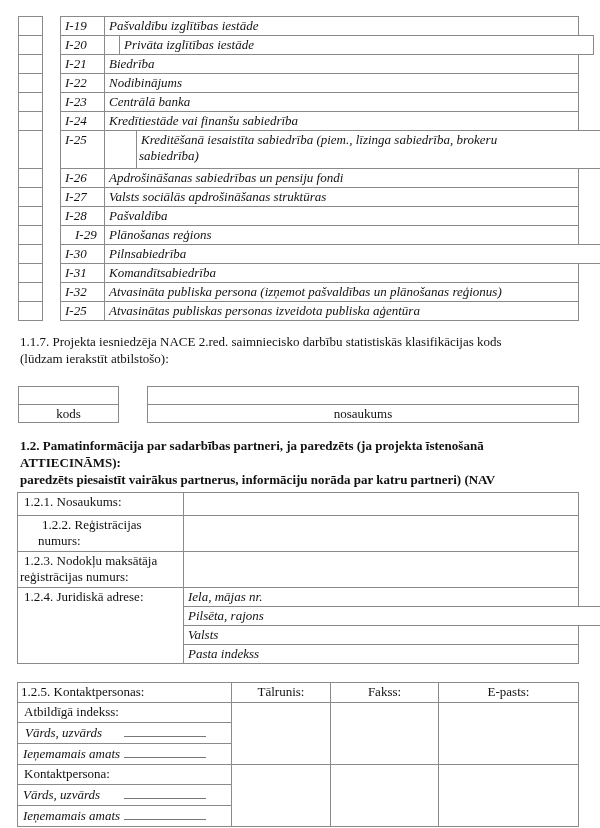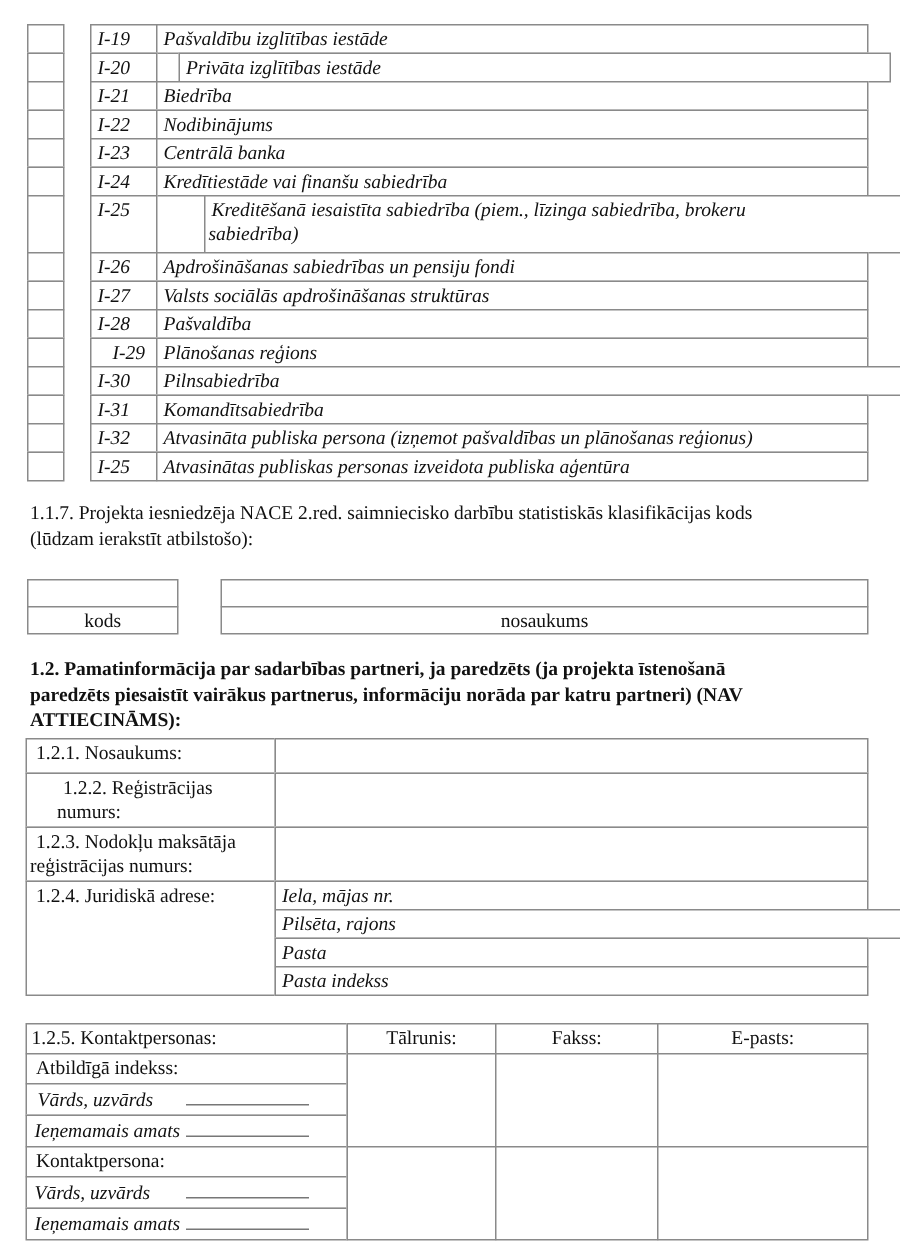--- a/index.html
+++ b/index.html
@@ -97,43 +97,43 @@
   <div>1.1.7. Projekta iesniedzēja NACE 2.red. saimniecisko darbību statistiskās klasifikācijas kods</div>
   <div>(lūdzam ierakstīt atbilstošo):</div>
 </div>
 <div class="cell" style="left:18px;top:386px;width:101px;height:19px;"></div>
 <div class="cell center" style="left:18px;top:404px;width:101px;height:19px;">kods</div>
 <div class="cell" style="left:147px;top:386px;width:432px;height:19px;"></div>
 <div class="cell center" style="left:147px;top:404px;width:432px;height:19px;">nosaukums</div>
 
 <div class="para bold" style="top:437px;">
   <div>1.2. Pamatinformācija par sadarbības partneri, ja paredzēts (ja projekta īstenošanā</div>
+  <div>ATTIECINĀMS):</div>
   <div>paredzēts piesaistīt vairākus partnerus, informāciju norāda par katru partneri) (NAV</div>
-  <div>ATTIECINĀMS):</div>
 </div>
 
 <div class="cell" style="left:17px;top:492px;width:167px;height:24px;padding-left:6px;">1.2.1. Nosaukums:</div>
 <div class="cell" style="left:183px;top:492px;width:396px;height:24px;"></div>
 
 <div class="cell" style="left:17px;top:515px;width:167px;height:37px;padding-left:20px;white-space:normal;">
   <div style="padding-left:4px;">1.2.2. Reģistrācijas</div>
   <div>numurs:</div>
 </div>
 <div class="cell" style="left:183px;top:515px;width:396px;height:37px;"></div>
 
 <div class="cell" style="left:17px;top:551px;width:167px;height:37px;padding-left:2px;white-space:normal;">
   <div style="padding-left:4px;">1.2.3. Nodokļu maksātāja</div>
   <div>reģistrācijas numurs:</div>
 </div>
 <div class="cell" style="left:183px;top:551px;width:396px;height:37px;"></div>
 
 <div class="cell" style="left:17px;top:587px;width:167px;height:77px;padding-left:6px;">1.2.4. Juridiskā adrese:</div>
 <div class="cell it" style="left:183px;top:587px;width:396px;height:20px;">Iela, mājas nr.</div>
 <div class="cell it" style="left:183px;top:606px;width:420px;height:20px;">Pilsēta, rajons</div>
-<div class="cell it" style="left:183px;top:625px;width:396px;height:20px;">Pasta</div>
+<div class="cell it" style="left:183px;top:625px;width:396px;height:20px;">Valsts</div>
 <div class="cell it" style="left:183px;top:644px;width:396px;height:20px;">Pasta indekss</div>
 
 <div class="cell" style="left:17px;top:682px;width:215px;height:21px;padding-left:3px;">1.2.5. Kontaktpersonas:</div>
 <div class="cell center" style="left:231px;top:682px;width:100px;height:21px;">Tālrunis:</div>
 <div class="cell center" style="left:330px;top:682px;width:109px;height:21px;">Fakss:</div>
 <div class="cell center" style="left:438px;top:682px;width:141px;height:21px;">E-pasts:</div>
 
 <div class="cell" style="left:17px;top:702px;width:215px;height:21px;padding-left:6px;">Atbildīgā indekss:</div>
 <div class="cell it" style="left:17px;top:722px;width:215px;height:22px;padding-left:7px;"><span>Vārds, uzvārds</span><span class="uline" style="width:82px;margin-left:22px;"></span></div>
 <div class="cell it" style="left:17px;top:743px;width:215px;height:22px;padding-left:5px;"><span>Ieņemamais amats</span><span class="uline" style="width:82px;margin-left:4px;"></span></div>

